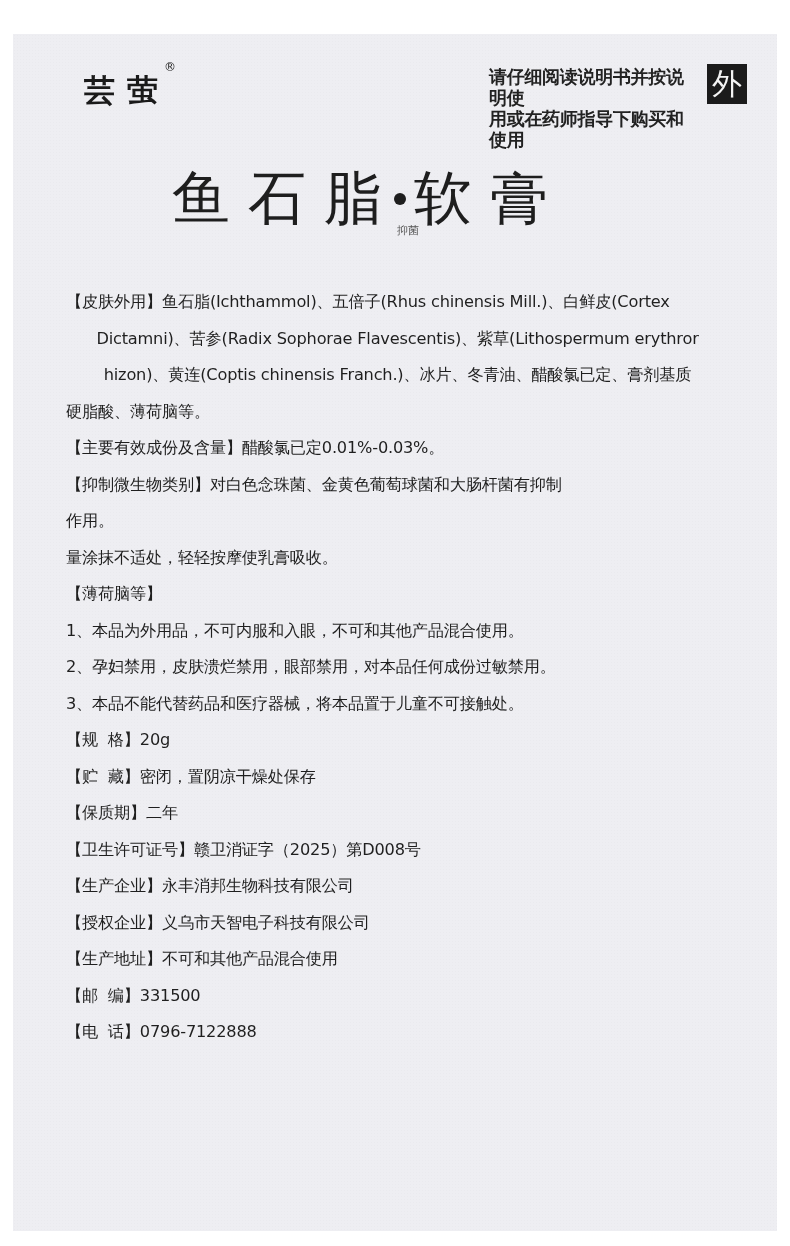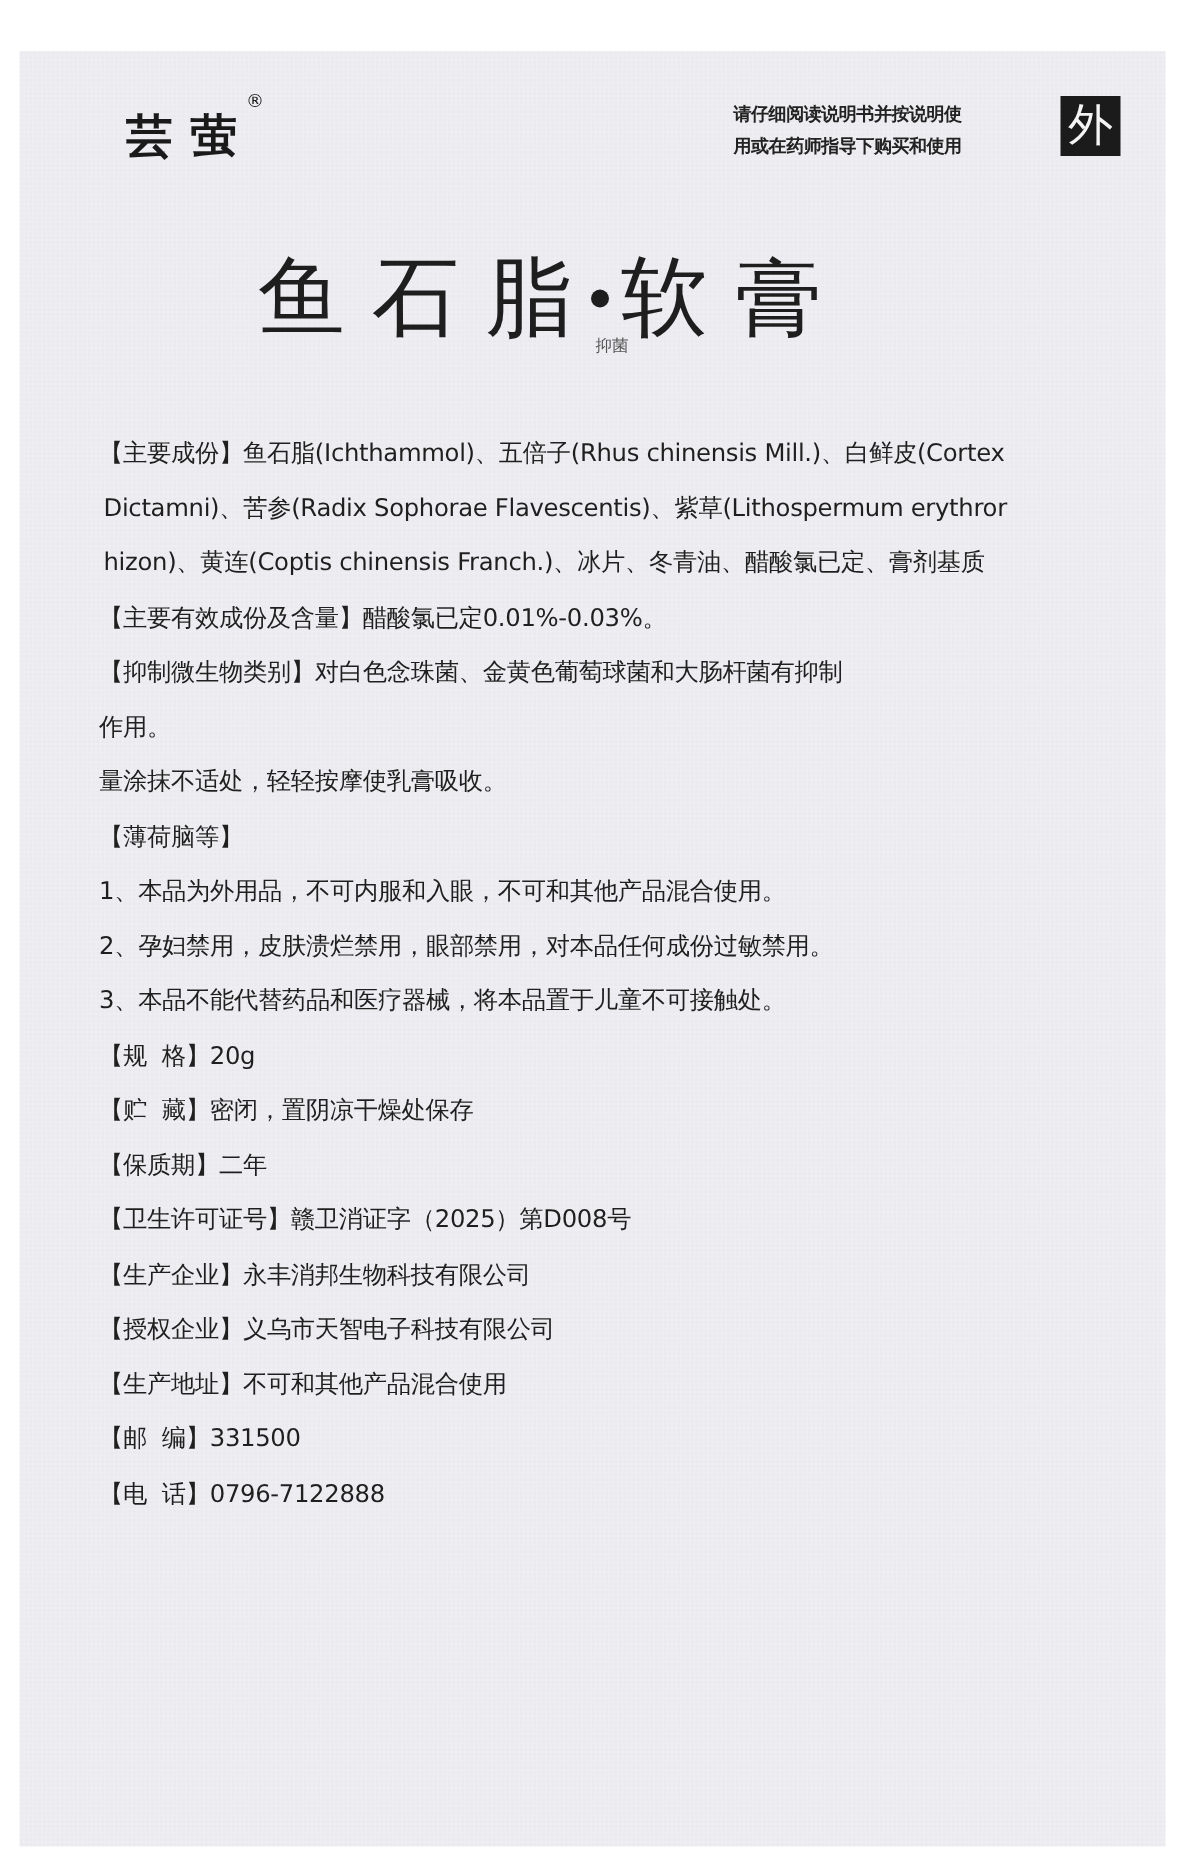--- a/index.html
+++ b/index.html
@@ -12,42 +12,42 @@
     background:#eeeef2;
     background-image: radial-gradient(rgba(0,0,0,0.015) 1px, transparent 1px);
     background-size: 3px 3px;
   }
   .brand {
     position:absolute; left:84px; top:70px; font-size:31px; font-weight:bold;
     letter-spacing:12px; color:#1a1a1a; font-family:"DejaVu Sans", sans-serif;
   }
   .brand .reg { position:absolute; right:-6px; top:-10px; font-size:12px; font-weight:normal; letter-spacing:0; }
   .notice {
-    position:absolute; left:489px; top:66px; width:210px; font-size:12px; line-height:21px;
+    position:absolute; left:489px; top:66px; width:210px; font-size:18px; line-height:21px;
     font-weight:bold; color:#222; text-align:left; letter-spacing:-0.3px;
   }
   .otc {
     position:absolute; left:707px; top:64px; width:40px; height:40px; background:#1b1b1b;
     color:#f4f4f4; font-size:30px; line-height:40px; text-align:center;
   }
   .title {
     position:absolute; left:172px; top:158px; font-family:"DejaVu Serif", serif; font-weight:normal;
     font-size:58px; color:#1e1e1e; white-space:nowrap; line-height:80px;
   }
   .title .ch { display:inline-block; margin-right:18px; }
   .title .dot { display:inline-block; width:12px; height:12px; border-radius:50%; background:#1e1e1e; vertical-align:middle; margin:0 8px 0 -6px; position:relative; top:-4px; }
   .subnote {
     position:absolute; left:397px; top:223px; font-size:11px; color:#555; font-family:"DejaVu Serif", serif;
   }
   .body {
     position:absolute; left:66px; top:284px; width:660px; font-size:16.2px; color:#1f1f1f;
     line-height:36.5px; letter-spacing:-0.2px;
   }
   .line { white-space:nowrap; height:36.5px; }
-  .indent { padding-left:3px; }
+  .indent { padding-left:3px;text-align:center; }
   .lbl { color:#1f1f1f; }
 </style>
 </head>
 <body>
 
 <div class="sheet"></div>
 
 <div class="brand">
   <span>芸萤</span>
   <span class="reg">®</span>
@@ -59,23 +59,24 @@
 </div>
 
 <div class="otc">外</div>
 
 <div class="title">
   <span class="ch">鱼</span><span class="ch">石</span><span class="ch">脂</span><span class="dot"></span><span class="ch">软</span><span class="ch">膏</span>
 </div>
 <div class="subnote">抑菌</div>
 
 <div class="body">
-  <div class="line"><span class="lbl">【主要成份】</span><span>鱼石脂(Ichthammol)、五倍子(Rhus chinensis Mill.)、白鲜皮(Cortex</span></div>
+  <div class="line"><span class="lbl">【皮肤外用】</span><span>鱼石脂(Ichthammol)、五倍子(Rhus chinensis Mill.)、白鲜皮(Cortex</span></div>
   <div class="line indent">Dictamni)、苦参(Radix Sophorae Flavescentis)、紫草(Lithospermum erythror</div>
   <div class="line indent">hizon)、黄连(Coptis chinensis Franch.)、冰片、冬青油、醋酸氯已定、膏剂基质</div>
+  <div class="line">硬脂酸、薄荷脑等。</div>
 
   <div class="line"><span class="lbl">【主要有效成份及含量】</span><span>醋酸氯已定0.01%-0.03%。</span></div>
 
   <div class="line"><span class="lbl">【抑制微生物类别】</span><span>对白色念珠菌、金黄色葡萄球菌和大肠杆菌有抑制</span></div>
   <div class="line">作用。</div>
 
   <div class="line">量涂抹不适处，轻轻按摩使乳膏吸收。</div>
 
   <div class="line">【薄荷脑等】</div>
   <div class="line">1、本品为外用品，不可内服和入眼，不可和其他产品混合使用。</div>

